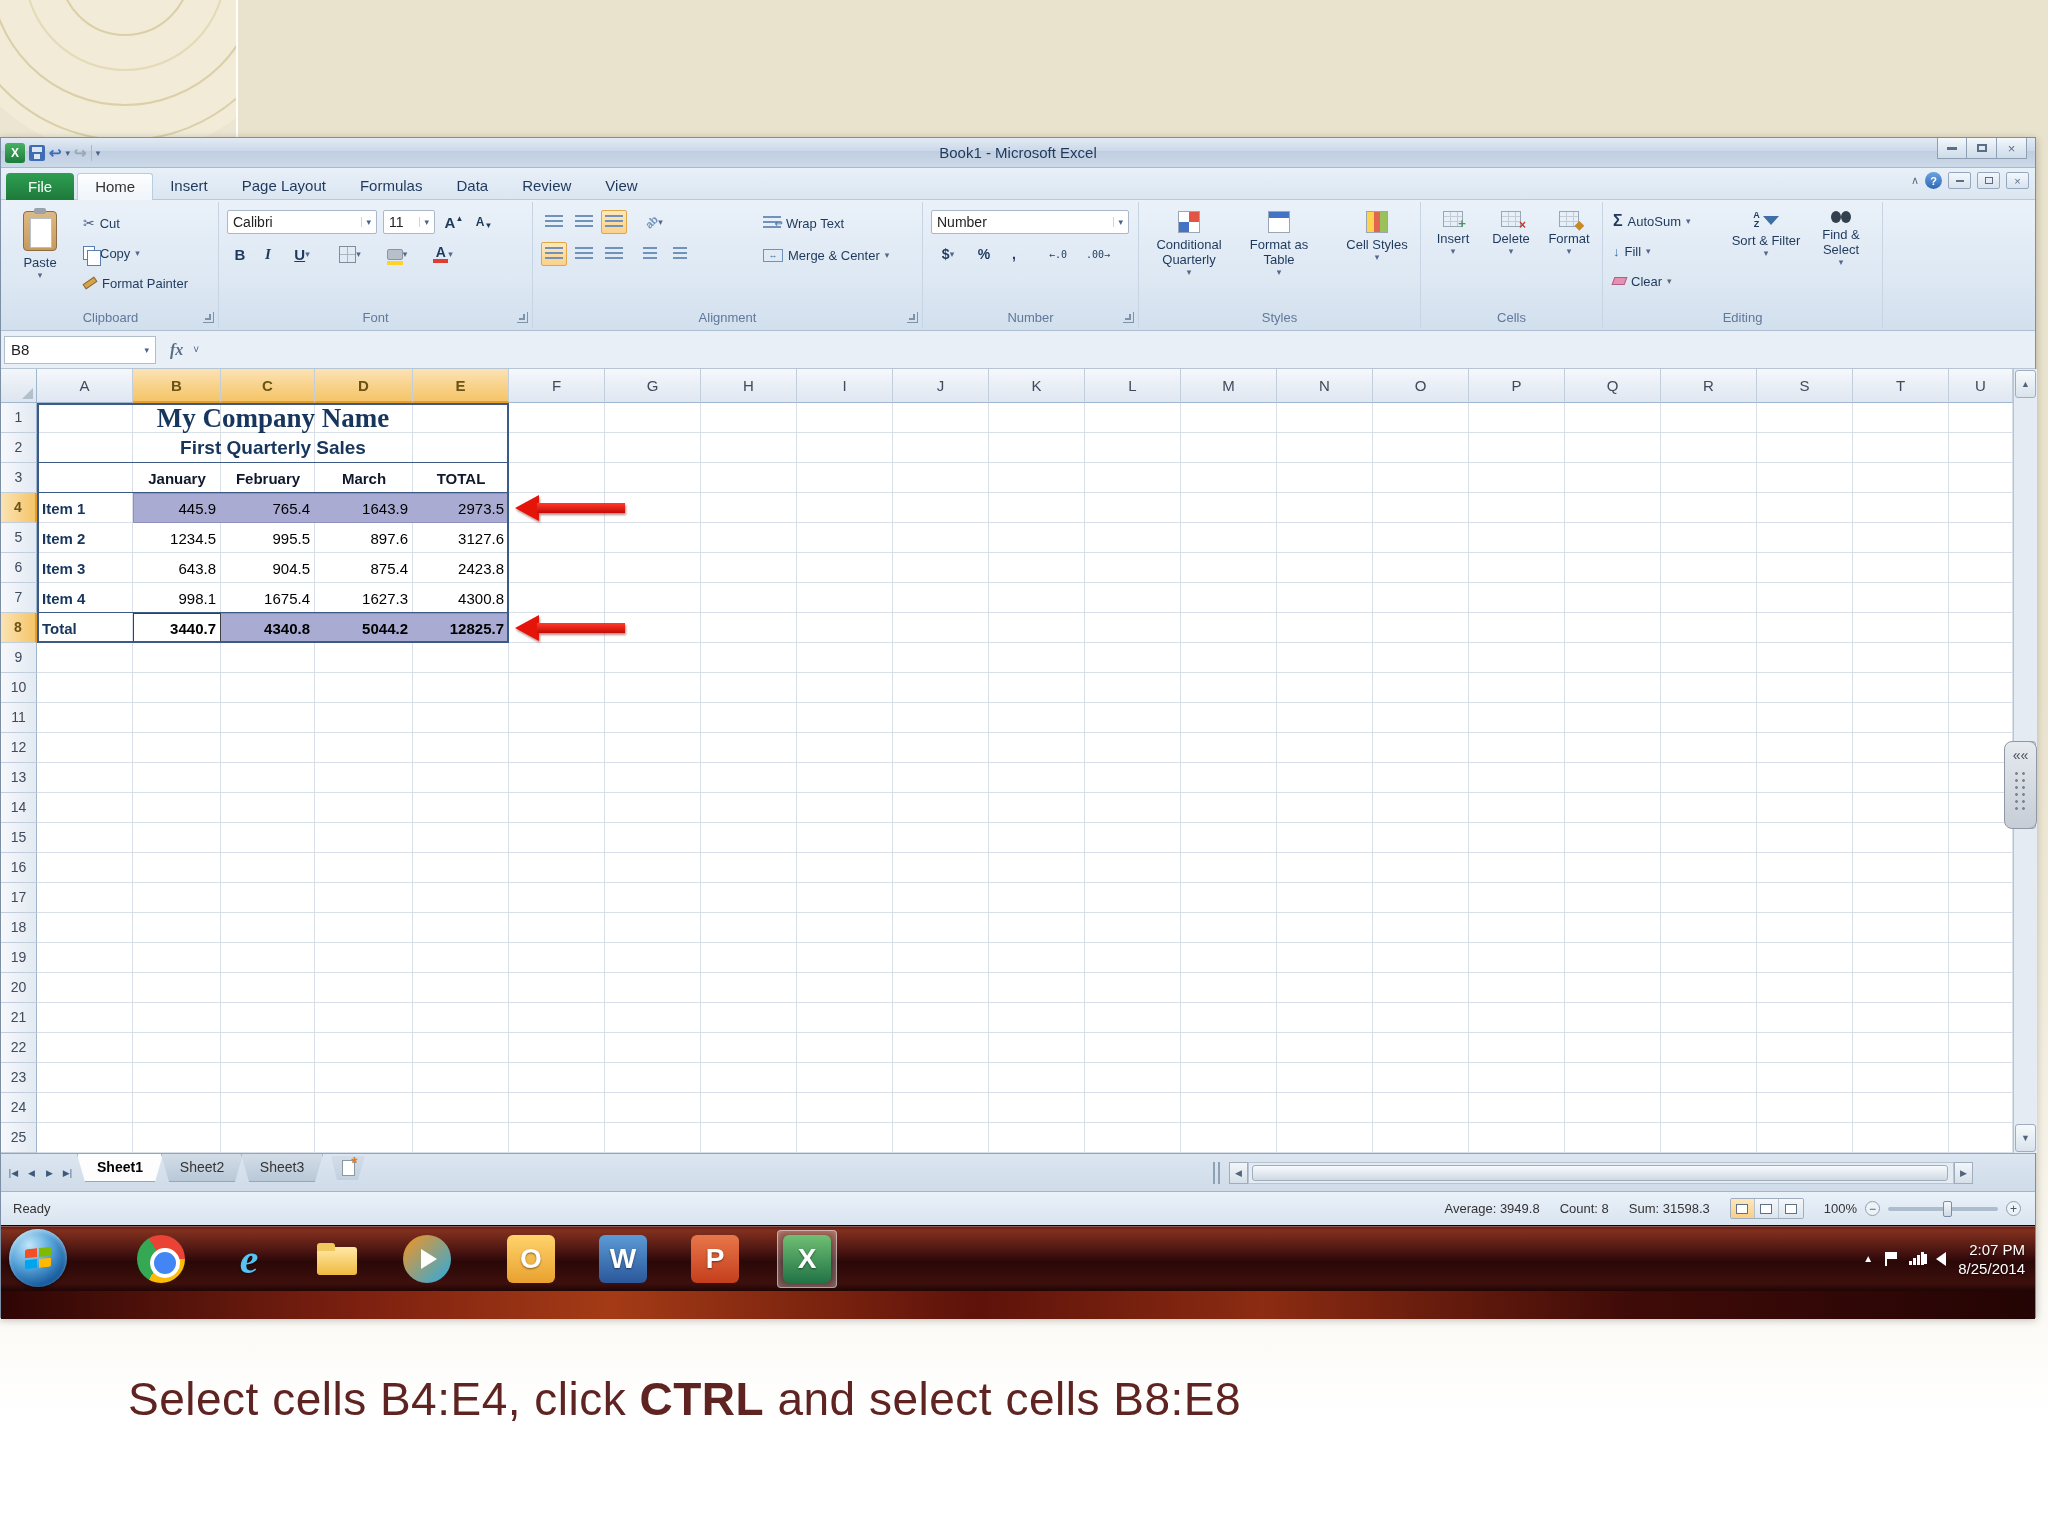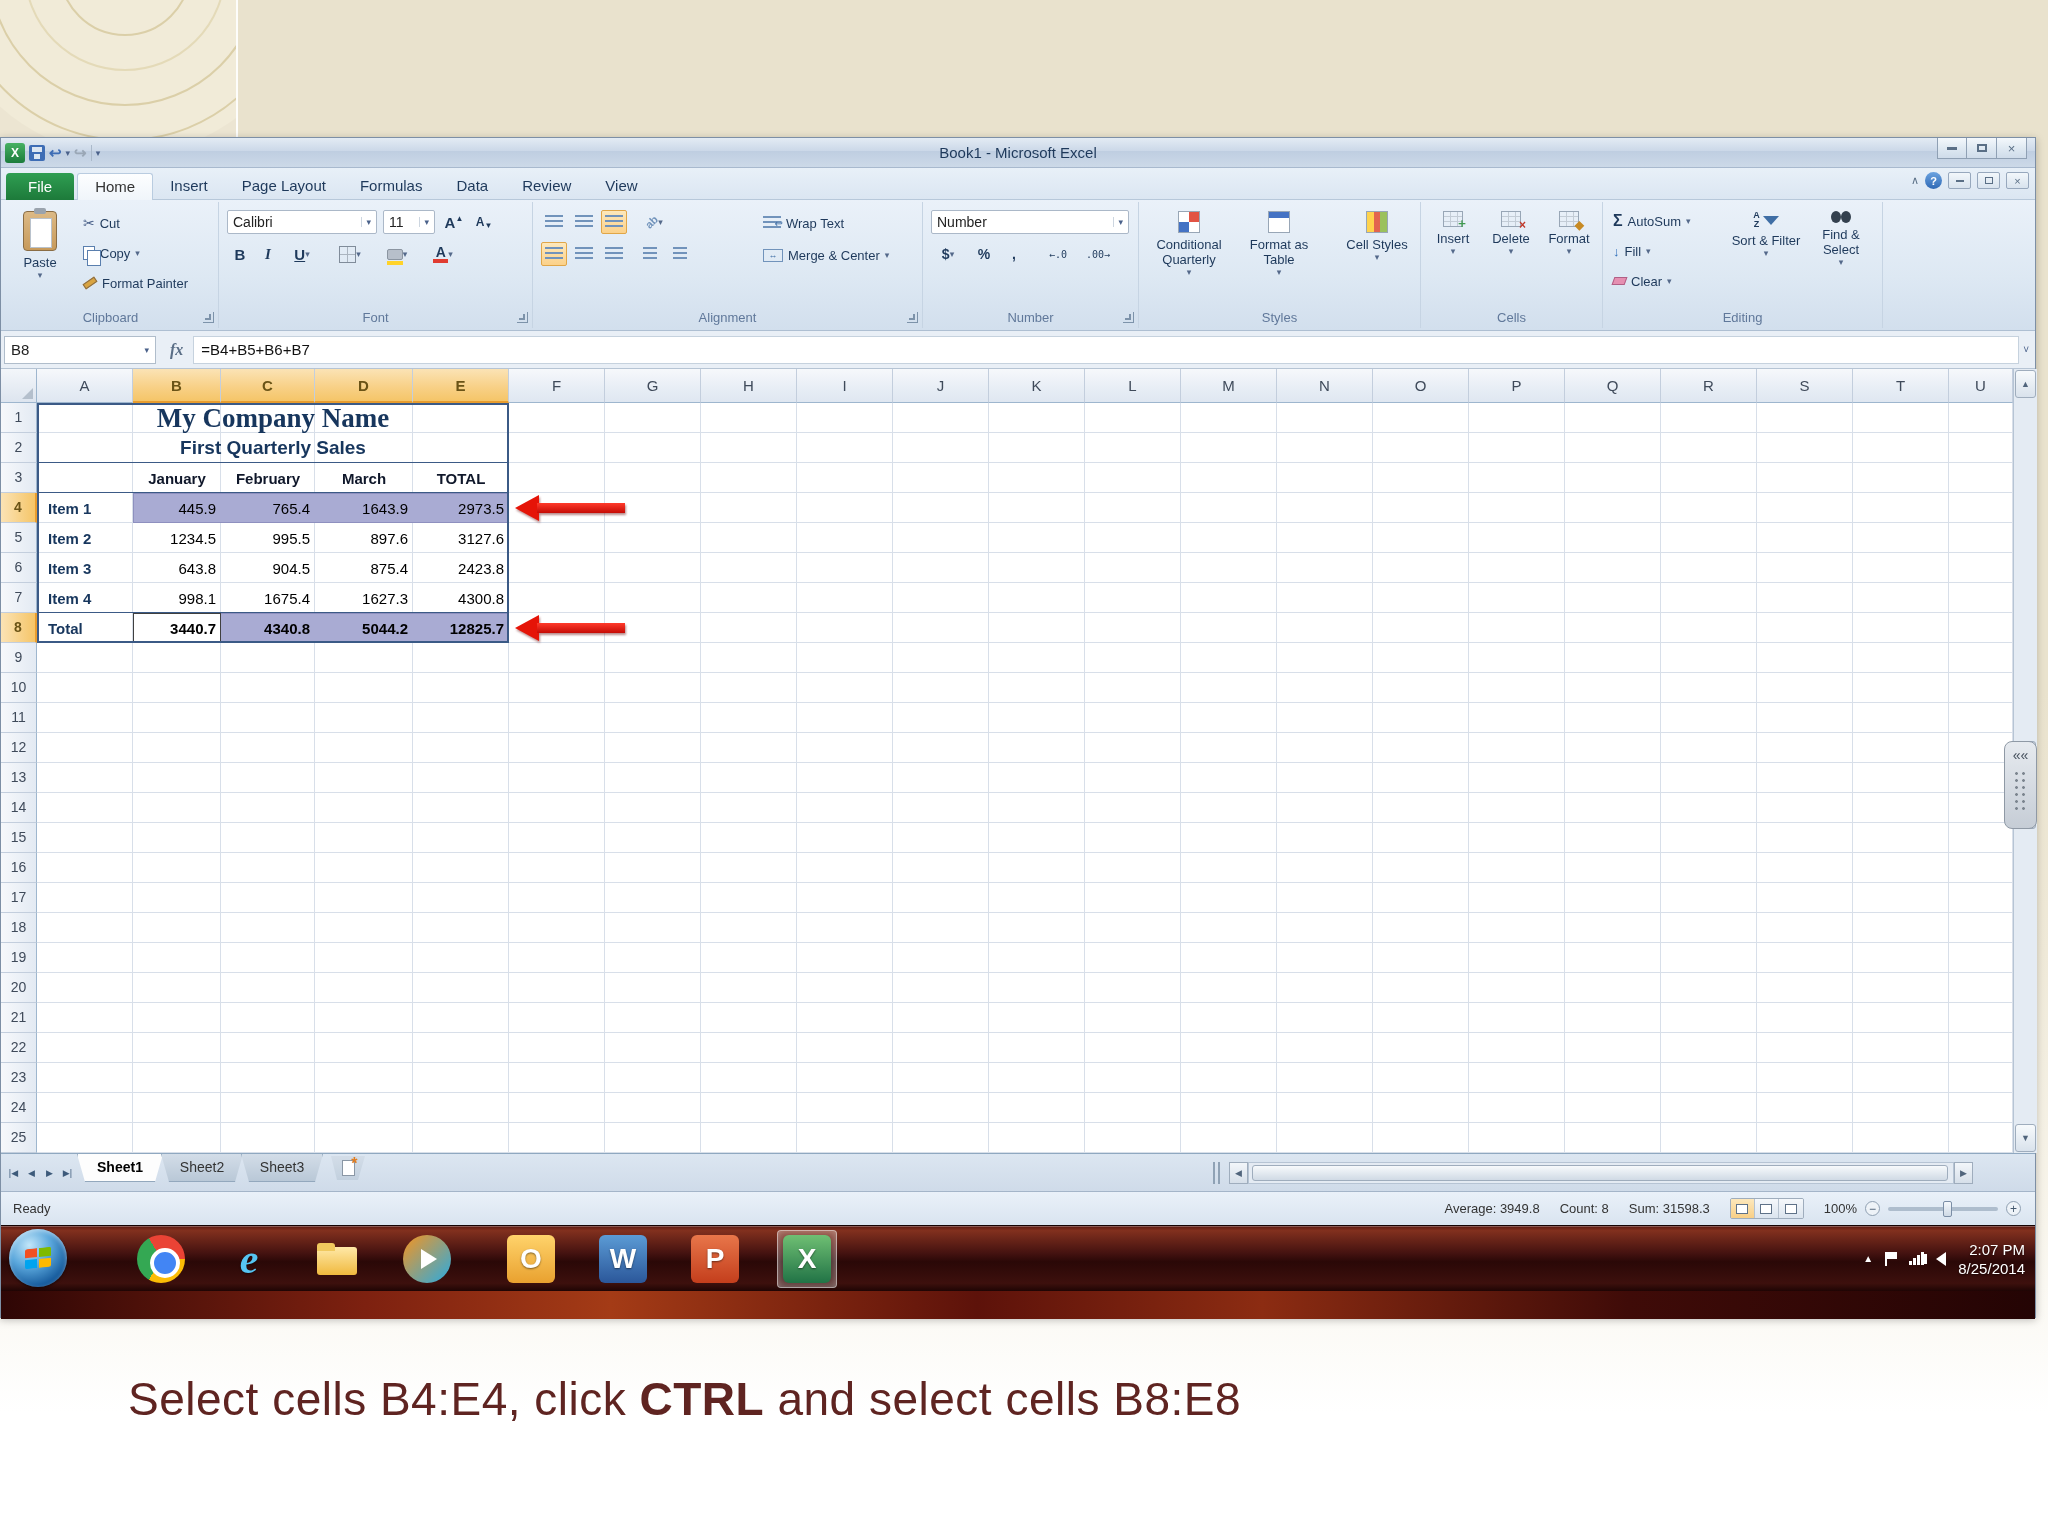--- a/index.html
+++ b/index.html
@@ -146,21 +146,21 @@
       background:linear-gradient(#f6f8fb,#e7edf5 60%,#dfe7f1);border-right:1px solid #c3cedd;border-bottom:1px solid #9eb6ce}
   .ch.sel{background:linear-gradient(#fbe3b5,#f8d188 55%,#f5c568);border-bottom:2px solid #e89d2f;color:#6a5316;font-weight:bold}
   .rh{position:absolute;left:0;width:36px;height:30px;line-height:29px;text-align:center;font-size:14px;color:#3f4a5a;
       background:linear-gradient(90deg,#f6f8fb,#e3eaf3);border-bottom:1px solid #c3cedd;border-right:1px solid #9eb6ce}
   .rh.sel{background:linear-gradient(90deg,#fbe3b5,#f5c568);border-right:2px solid #e89d2f;color:#6a5316;font-weight:bold}
   .gbody{position:absolute;left:36px;top:34px;width:1976px;height:750px;overflow:hidden}
   .vline{position:absolute;top:0;bottom:0;width:1px;background:#d8dfe9}
   .hline{position:absolute;left:0;right:0;height:1px;background:#d8dfe9}
   .cellt{position:absolute;display:flex;align-items:center;font-size:15px;color:#000;z-index:4}
   .num{justify-content:flex-end;padding-right:5px}
-  .lblc{padding-left:11px;font-weight:bold;color:#17365d}
+  .lblc{padding-left:5px;font-weight:bold;color:#17365d}
   .titlec{justify-content:center;font-family:"Liberation Serif",serif;font-weight:bold;font-size:27px;color:#17365d}
   .subc{justify-content:center;font-weight:bold;font-size:19px;color:#17365d}
   .mhc{justify-content:center;font-weight:bold;font-size:15px;color:#0f172a}
   .boldrow{font-weight:bold}
   .sel-range{position:absolute;background:#a9abd3;border:1px solid #8e90bf;z-index:1}
   .active-cell{position:absolute;background:#fff;border:1px solid #404040;z-index:2}
   .tframe{position:absolute;border:2px solid #3b5a86;z-index:3}
   .tline{position:absolute;height:1px;background:#3b5a86;z-index:3}
   .red-arrow{position:absolute;width:112px;height:26px;z-index:6;
              filter:drop-shadow(1px 2px 1px rgba(100,0,0,.45))}
@@ -545,21 +545,20 @@
         <div class="rgroup-label">Editing</div>
       </div>
     </div>
 
     <div class="fbar">
       <div class="namebox">
         <span>B8</span>
         <span class="nb-car">▾</span>
       </div>
       <span class="fx">fx</span>
-      <div class="finput">=B4+B5+B6+B7</div>
       <span class="fbar-dd">˅</span>
     </div>
 
     <div class="grid">
       <div class="corner"></div>
       <div id="colheads">
           <div class="ch" style="left: 36px; width: 96px;">A</div>
           <div class="ch sel" style="left: 132px; width: 88px;">B</div>
           <div class="ch sel" style="left: 220px; width: 94px;">C</div>
           <div class="ch sel" style="left: 314px; width: 98px;">D</div>

